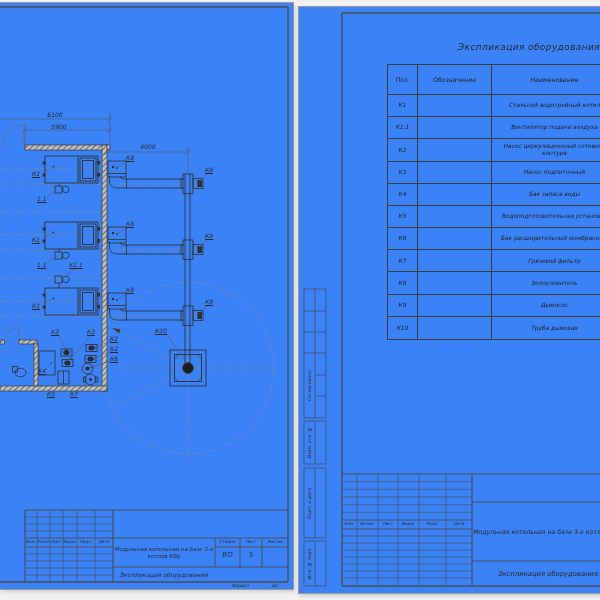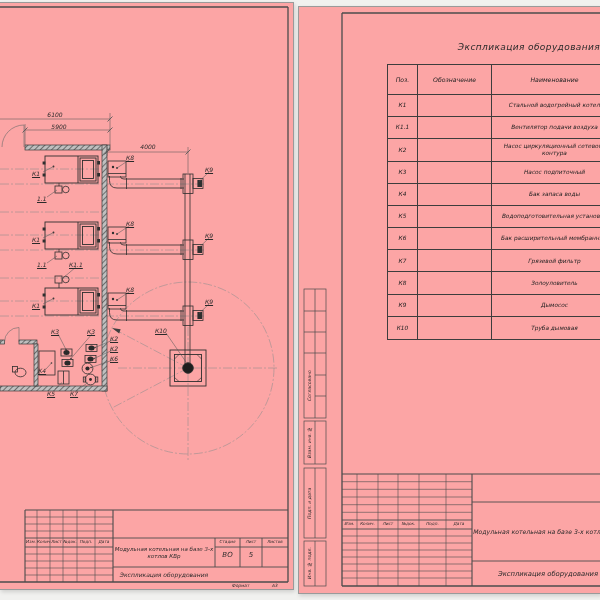--- a/index.html
+++ b/index.html
@@ -1,18 +1,18 @@
 <!DOCTYPE html>
 <html><head>
 <meta charset="utf-8">
 <style>
   html,body{margin:0;padding:0;}
   body{font-family:"DejaVu Sans",sans-serif;}
   .stage{position:relative;width:600px;height:600px;background:#f1f1ef;overflow:hidden;}
-  .page{position:absolute;background:#fca5a5;overflow:hidden;box-shadow:1px 2px 4px rgba(0,0,0,.14);}
+  .page{position:absolute;background:#3b82f6;overflow:hidden;box-shadow:1px 2px 4px rgba(0,0,0,.14);}
   .page-left{left:0;top:2px;width:293px;height:586px;border-top:1px solid #9a9a9a;border-right:1px solid #9a9a9a;border-bottom:1px solid #9a9a9a;}
   .page-right{left:298px;top:6px;width:302px;height:586px;border:1px solid #9a9a9a;border-right:none;}
   svg{position:absolute;left:0;top:0;}
   .t{position:absolute;color:#2a2a2a;font-style:italic;white-space:nowrap;}
   .lbl{font-size:6px;text-decoration:underline;}
   .dim{font-size:6px;}
   .ttl-title{font-size:9px;letter-spacing:.4px;}
   .cellhead{font-size:4.2px;text-align:center;}
   .ctr{display:flex;align-items:center;justify-content:center;text-align:center;white-space:normal;}
   .rot{writing-mode:vertical-rl;transform:rotate(180deg);font-size:4.6px;display:flex;align-items:center;justify-content:center;}

